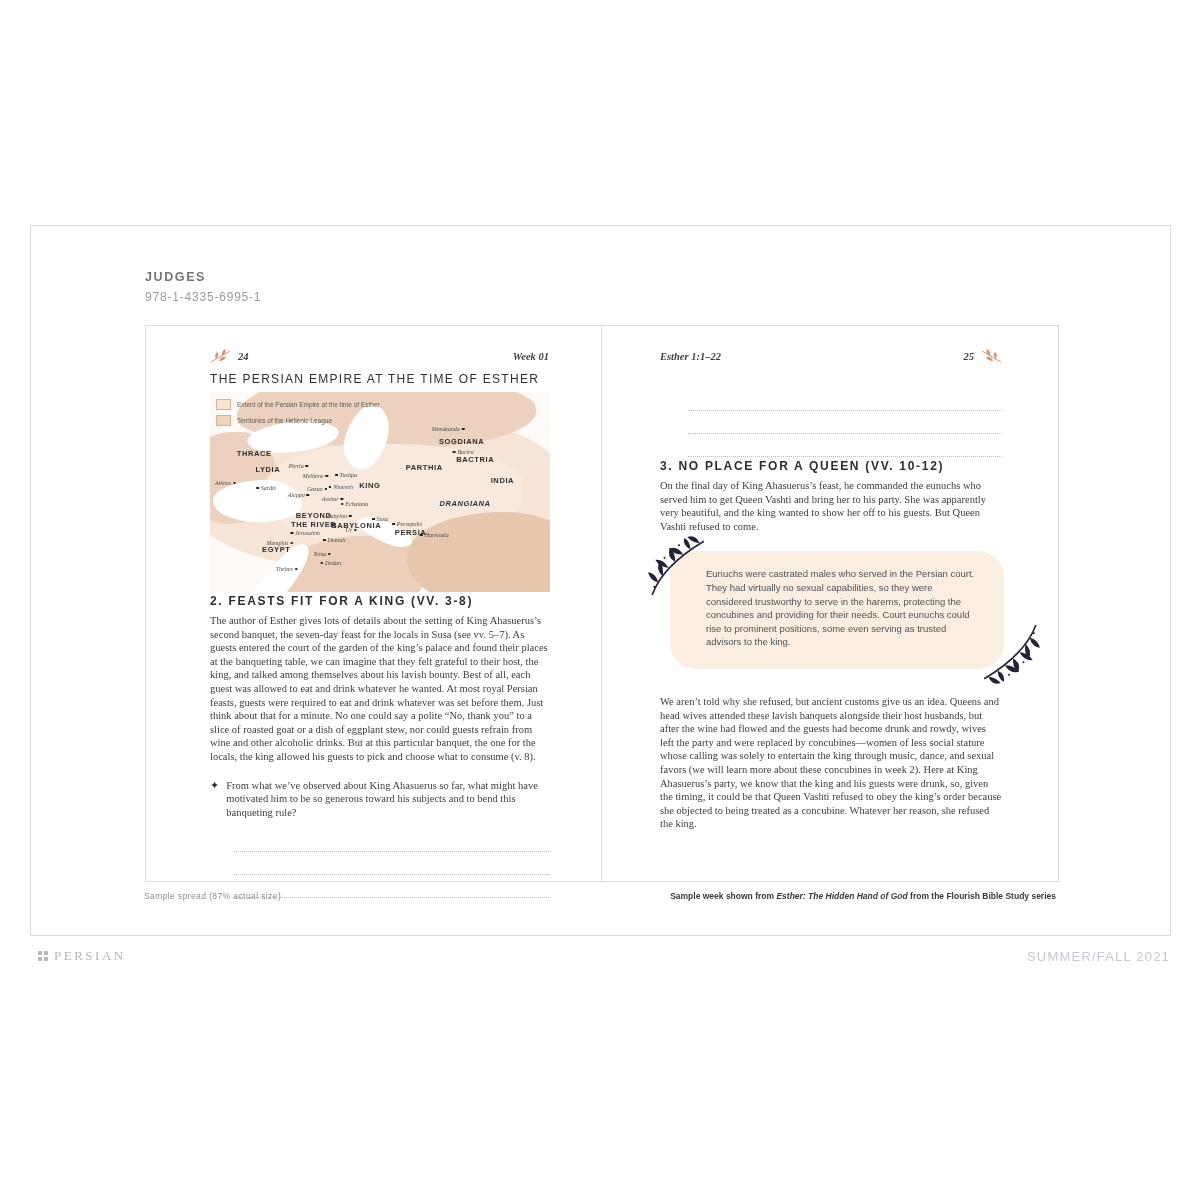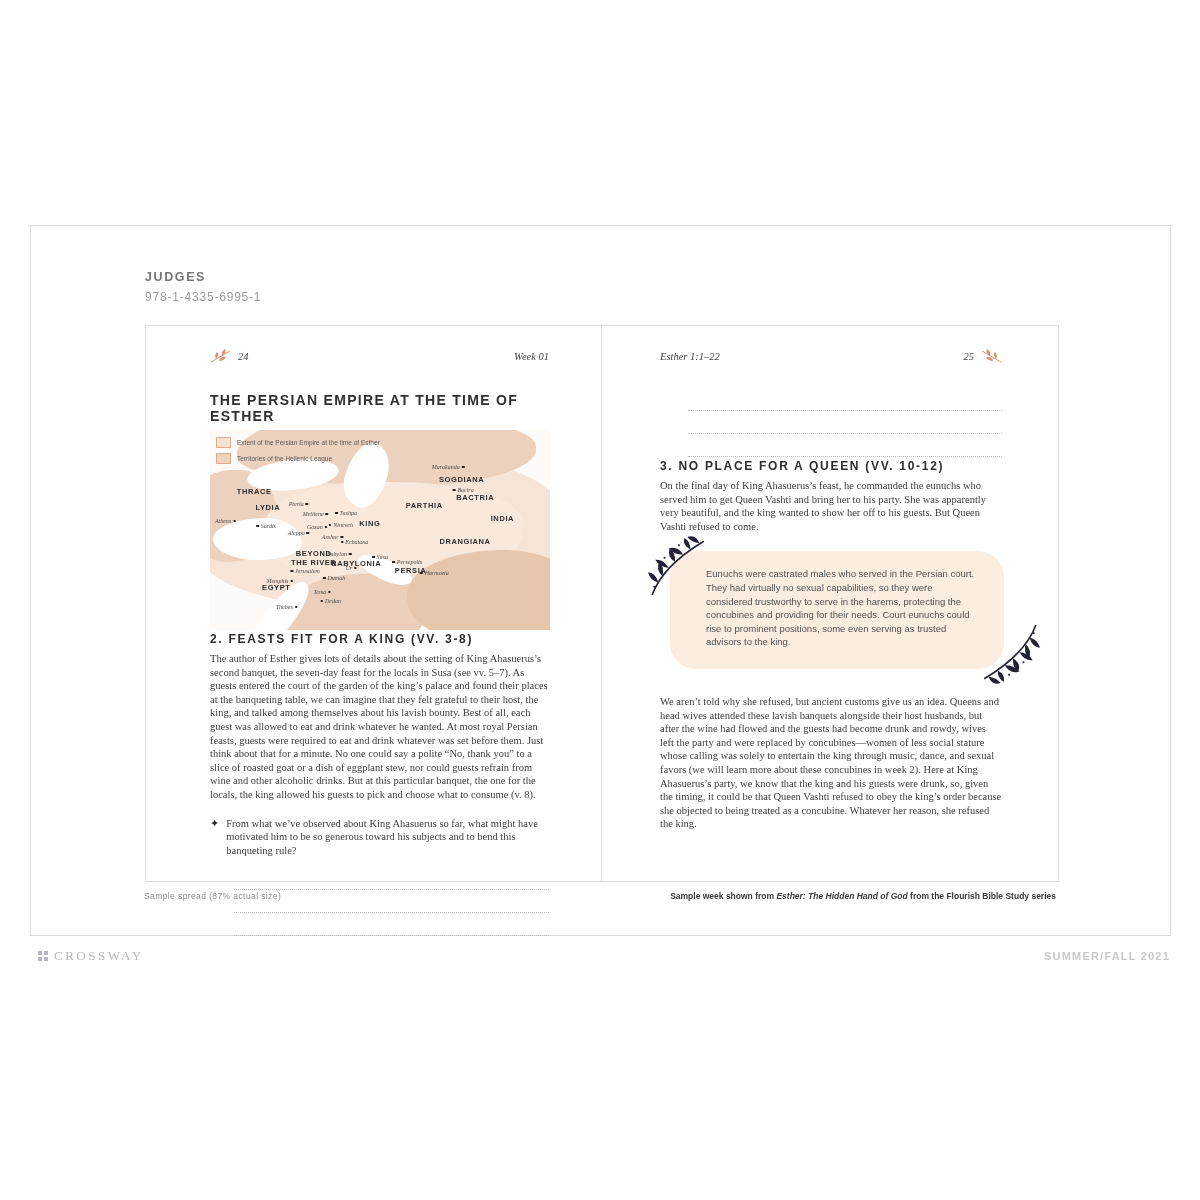--- a/index.html
+++ b/index.html
@@ -15,25 +15,25 @@
 
   
   .spread{position:absolute;left:145px;top:325px;width:912px;height:555px;
           border:1px solid #dcdcdc;display:flex;background:#fff;}
   .bookpage{position:relative;box-sizing:border-box;width:456px;height:100%;}
   .bookpage.left{border-right:1px solid #dcdcdc;padding:22px 52px 0 64px;}
   .bookpage.right{padding:22px 56px 0 58px;}
 
   .page-head{display:flex;justify-content:space-between;align-items:center;height:16px;}
   .folio-group{display:flex;align-items:center;gap:6px;}
-  .running-head,.folio{font-family:"Liberation Serif",serif;font-style:italic;font-size:10.5px;color:#3f3f3f;}
+  .running-head,.folio{font-family:"Liberation Serif",serif;font-style:italic;font-size:10.5px;color:#3f3f3f;font-weight:bold;}
   .leaf-svg{display:block;}
   .leaf-mirror{transform:scaleX(-1);}
 
-  .map-title{margin-top:28px;font-size:14px;font-weight:bold;letter-spacing:1.3px;color:#2f2f2f;}
+  .map-title{margin-top:8px;font-size:12px;font-weight:normal;letter-spacing:1.3px;color:#2f2f2f;}
 
   
   .map-canvas{position:relative;margin-top:6px;width:340px;height:200px;background:#fdfaf7;overflow:hidden;}
   .blob{position:absolute;}
   .b-base{left:-4%;top:14%;width:108%;height:76%;background:#f6e4d7;border-radius:45% 35% 40% 50%/50% 40% 45% 40%;}
   .b-north{left:8%;top:-8%;width:88%;height:36%;background:#ecd1be;border-radius:40% 50% 45% 55%/55% 45% 50% 40%;}
   .b-west{left:-7%;top:20%;width:27%;height:46%;background:#ecd1be;border-radius:50% 40% 55% 45%/45% 55% 40% 50%;}
   .b-mid{left:16%;top:26%;width:76%;height:50%;background:#f8e9dc;border-radius:40% 50% 45% 40%/45% 40% 50% 45%;}
   .b-arabia{left:20%;top:72%;width:44%;height:42%;background:#eccfba;border-radius:45% 55% 40% 50%/50% 45% 55% 40%;transform:rotate(-8deg);}
   .b-se{left:58%;top:60%;width:52%;height:48%;background:#e7c6ae;border-radius:55% 45% 40% 50%/45% 50% 45% 50%;}
@@ -78,21 +78,21 @@
   
   .caption-row{position:absolute;left:144px;top:891px;width:912px;display:flex;justify-content:space-between;}
   .caption-left{font-size:8.5px;letter-spacing:.4px;color:#8d8d8d;}
   .caption-right{font-size:8.5px;font-weight:bold;color:#3a3a3a;}
   .caption-right .it{font-style:italic;}
   .footer-row{position:absolute;left:38px;top:948px;width:1132px;display:flex;justify-content:space-between;align-items:center;}
   .brand{display:flex;align-items:center;gap:6px;color:#b4b7bf;}
   .brand-mark{display:grid;grid-template-columns:4px 4px;grid-gap:2px;}
   .brand-mark span{width:4px;height:4px;background:#b4b7bf;}
   .brand-name{font-family:"Liberation Serif",serif;font-size:13px;letter-spacing:2.5px;color:#b4b7bf;}
-  .season{font-size:11px;letter-spacing:1.2px;color:#c6c9cf;font-weight:bold;}
+  .season{font-size:13px;letter-spacing:1.2px;color:#c6c9cf;}
 </style>
 </head>
 <body>
 
 <svg width="0" height="0" style="position:absolute">
   <defs>
     <g id="leaf-sprig">
       <path d="M1 13 Q8 9 20 2" fill="none" stroke="#dd9070" stroke-width="1"></path>
       <path d="M6 10 q4 -4 1 -7 q-3 3 -1 7z" fill="#dd9070"></path>
       <path d="M12 7 q5 -3 3 -7 q-4 2 -3 7z" fill="#dd9070"></path>
@@ -159,21 +159,21 @@
               <span class="legend-text">Territories of the Hellenic League</span>
             </div>
           </div>
       <span class="map-region" style="left: 13%; top: 31%;">THRACE</span>
           <span class="map-region" style="left: 17%; top: 39%;">LYDIA</span>
           <span class="map-region" style="left: 47%; top: 47%;">KING</span>
           <span class="map-region" style="left: 63%; top: 38%;">PARTHIA</span>
           <span class="map-region" style="left: 74%; top: 25%;">SOGDIANA</span>
           <span class="map-region" style="left: 78%; top: 34%;">BACTRIA</span>
           <span class="map-region" style="left: 86%; top: 44.5%;">INDIA</span>
-          <span class="map-region" style="left: 75%; top: 56%;">DRANGIANA</span>
+          <span class="map-region" style="left: 75%; top: 56%; font-style: italic;">DRANGIANA</span>
           <span class="map-region" style="left: 30.5%; top: 64%;">BEYOND
 THE RIVER</span>
           <span class="map-region" style="left: 43%; top: 67%;">BABYLONIA</span>
           <span class="map-region" style="left: 59%; top: 70.5%;">PERSIA</span>
           <span class="map-region" style="left: 19.5%; top: 79%;">EGYPT</span>
           <span class="map-city" style="left: 4.5%; top: 45.5%;">
             <span>Athens</span>
             <i class="city-dot"></i>
           </span>
           <span class="map-city" style="left: 16.5%; top: 48%;">
@@ -321,17 +321,17 @@
   </div>
 
   <div class="footer-row">
     <div class="brand">
       <span class="brand-mark">
           <span></span>
           <span></span>
           <span></span>
           <span></span>
         </span>
-      <span class="brand-name">CROSSWAY</span>
+      <span class="brand-name">PERSIAN</span>
     </div>
     <span class="season">SUMMER/FALL 2021</span>
   </div>
 </div>
 
 </body></html>

